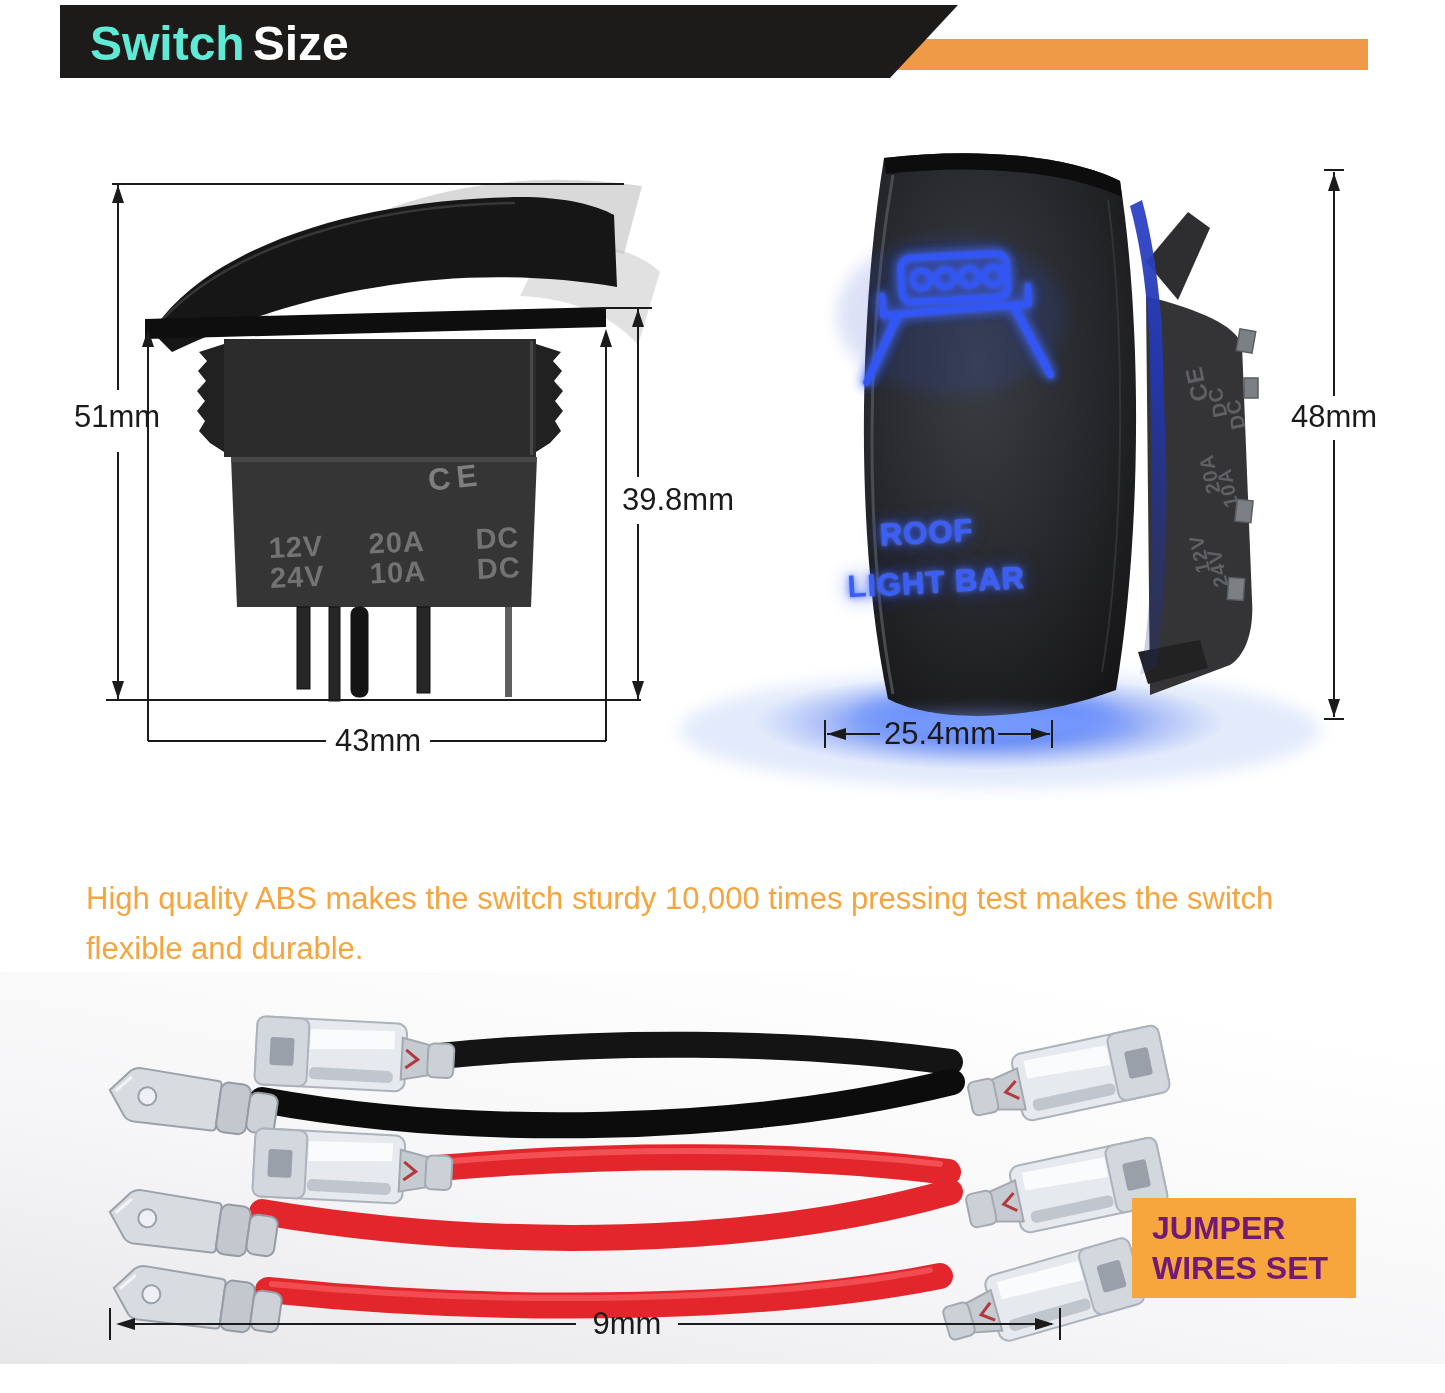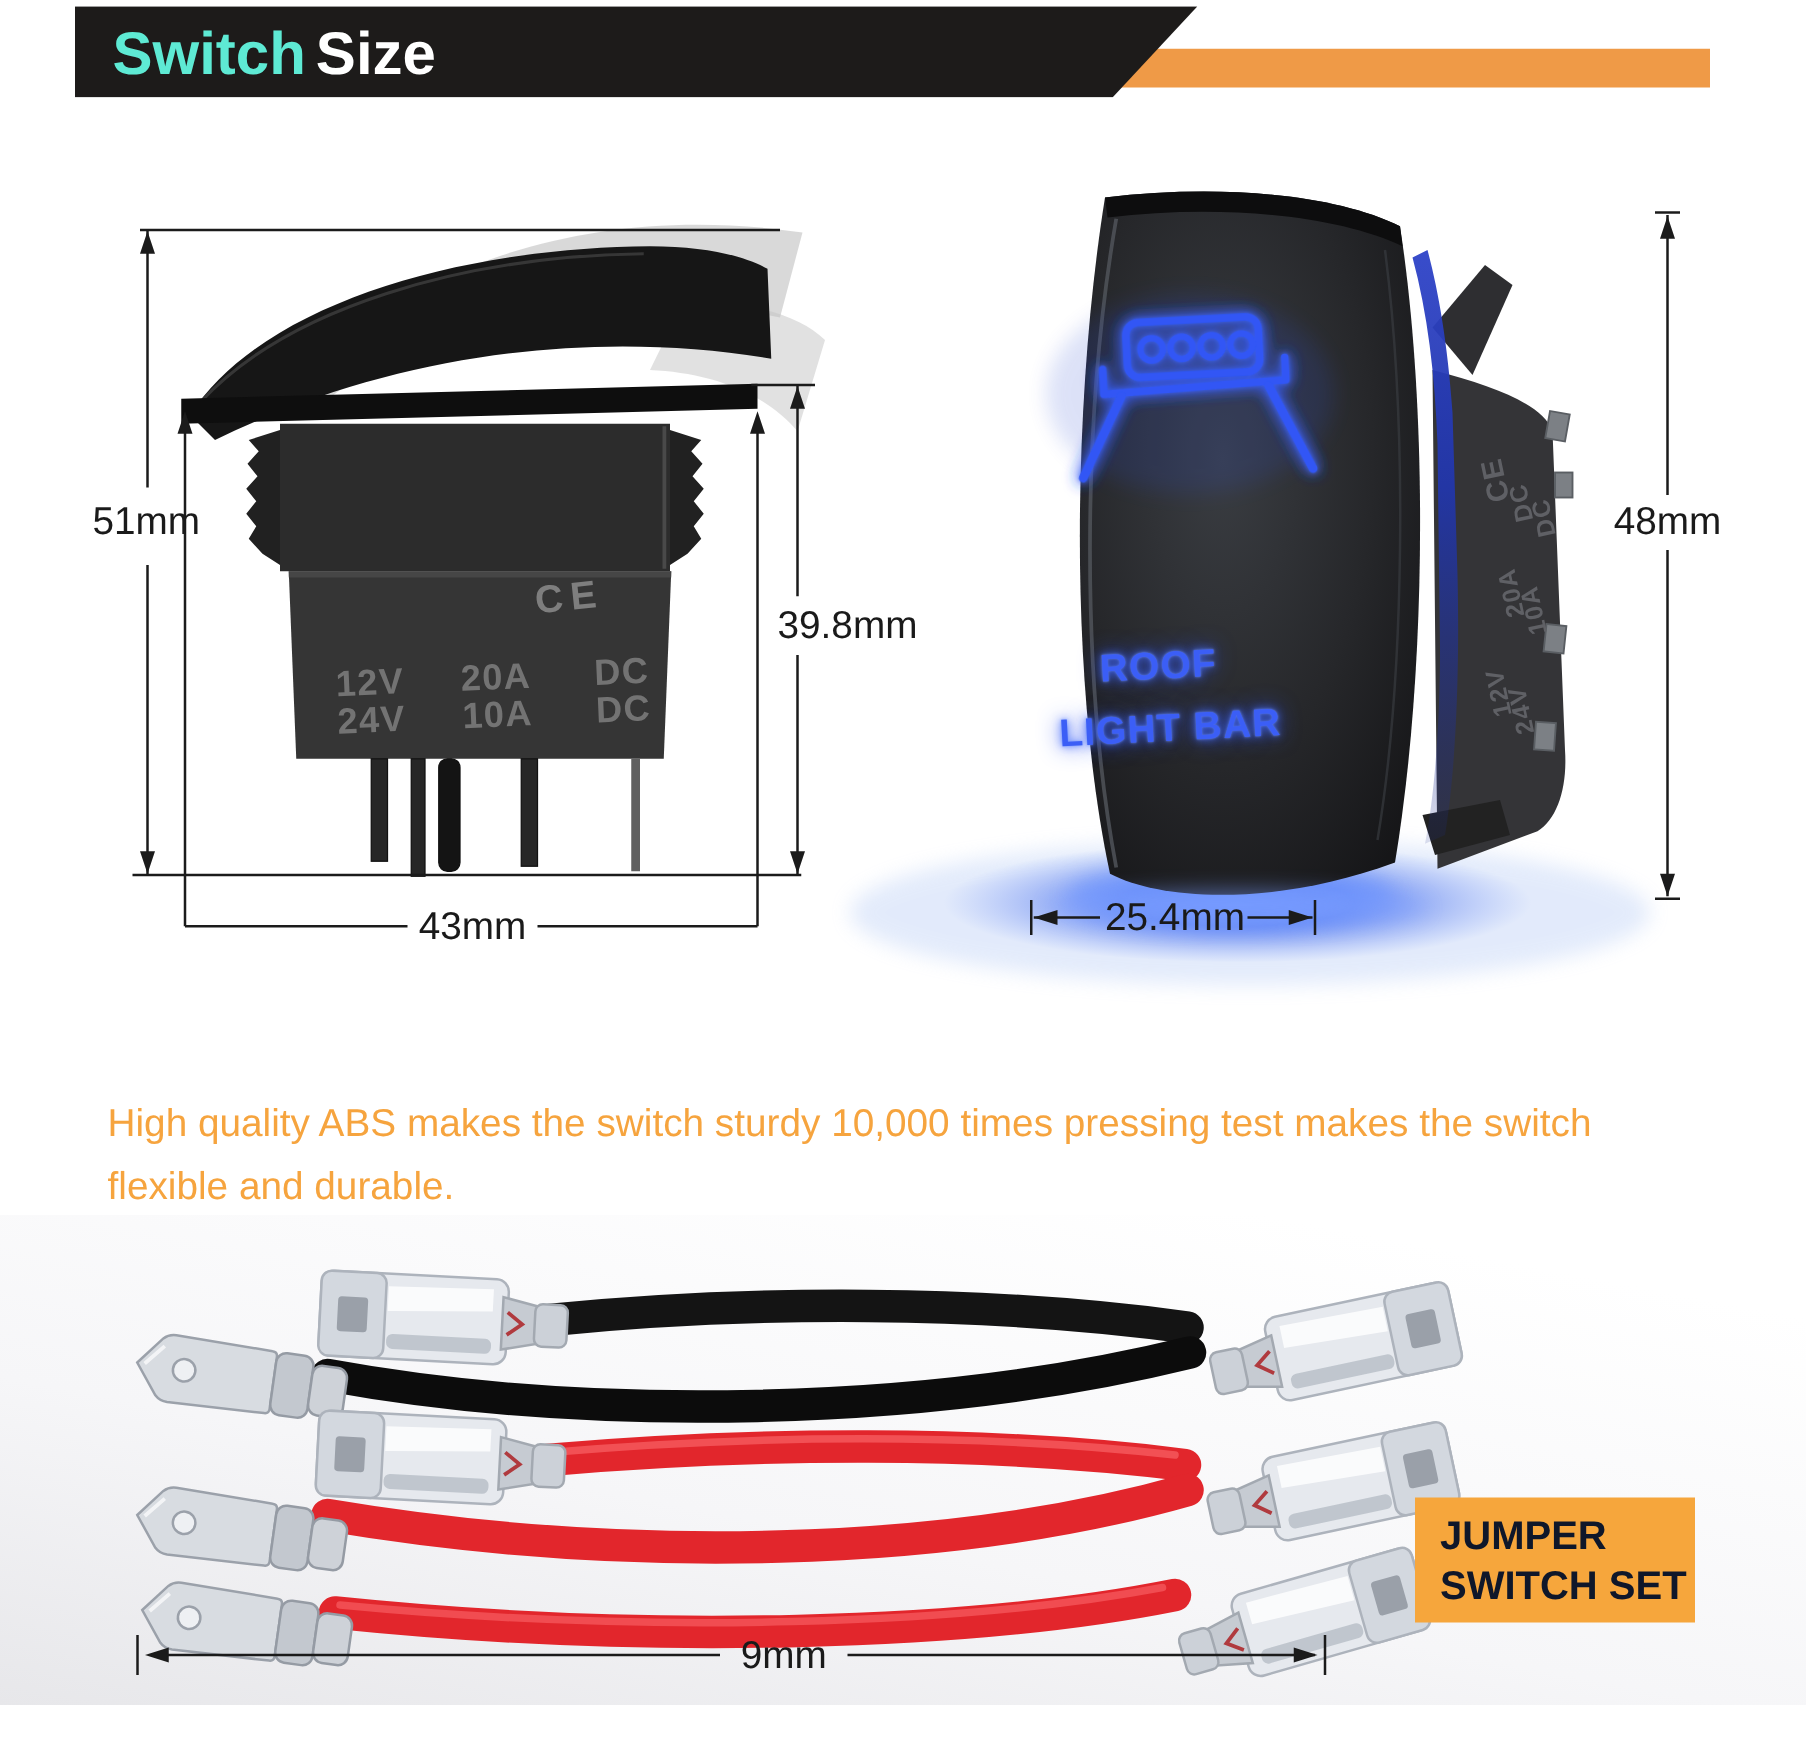--- a/index.html
+++ b/index.html
@@ -33,21 +33,21 @@
   .smark{position:absolute;font-size:20px;font-weight:bold;color:#5f6065;letter-spacing:1px;
     white-space:nowrap;transform:translate(-50%,-50%) rotate(-102deg);z-index:4;}
 
   
   .feature-heading{position:absolute;left:86px;top:818px;font-size:35px;font-weight:bold;color:#f0932d;z-index:4;}
   .feature-body{position:absolute;left:86px;top:874px;width:1250px;font-size:31px;line-height:50px;
     color:#f6a43e;z-index:4;}
 
   
   .jumper-box{position:absolute;left:1132px;top:1198px;width:224px;height:100px;background:#f6a63c;
-    color:#0f172a;font-weight:bold;font-size:32px;line-height:40px;padding:10px 0 0 20px;
+    color:#701a75;font-weight:bold;font-size:32px;line-height:40px;padding:10px 0 0 20px;
     box-sizing:border-box;z-index:4;}
   .jumper-box span{display:block;white-space:nowrap;}
 </style>
 </head>
 <body>
 
 <div class="stage">
 
 <svg id="scene" viewBox="0 0 1445 1393">
   <defs>
@@ -257,16 +257,16 @@
   <div class="smark" style="left:1236px;top:414px;">DC</div>
   <div class="smark" style="left:1210px;top:474px;">20A</div>
   <div class="smark" style="left:1228px;top:488px;">10A</div>
   <div class="smark" style="left:1200px;top:554px;">12V</div>
   <div class="smark" style="left:1218px;top:568px;">24V</div>
 
   <div class="feature-body">High quality ABS makes the switch sturdy 10,000 times pressing test makes the switch flexible and durable.</div>
 
   <div class="jumper-box">
     <span>JUMPER</span>
-    <span>SWITCH SET</span>
+    <span>WIRES SET</span>
   </div>
 
 </div>
 
 </body></html>

